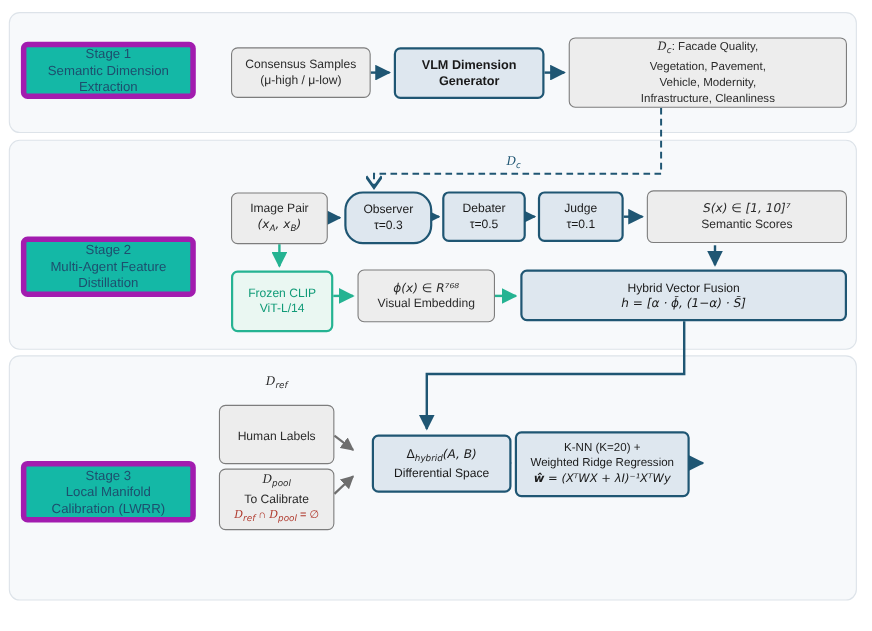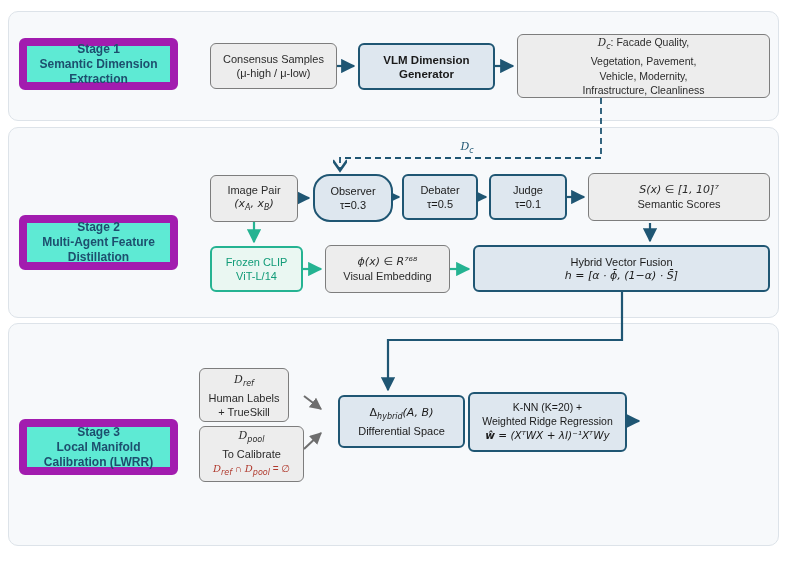--- a/index.html
+++ b/index.html
@@ -6,22 +6,22 @@
   .canvas{position:relative;width:793px;height:574px;background:#ffffff;
           font-family:"Liberation Sans",sans-serif;color:#1a1a1a;overflow:hidden;}
   .panel{position:absolute;left:8px;width:771px;background:#f7f9fb;
          border:1px solid #dde3e9;border-radius:10px;box-sizing:border-box;}
   .box{position:absolute;box-sizing:border-box;display:flex;flex-direction:column;
        justify-content:center;align-items:center;text-align:center;
        border-radius:6px;font-size:11px;line-height:14px;}
   .box-blue{background:#dee7ef;border:2px solid #1f5673;}
   .box-grey{background:#ededed;border:1.5px solid #7d7d7d;color:#2b2b2b;}
   .box-green{background:#eaf7f2;border:2px solid #25b392;color:#119b78;}
-  .stage-label{background:#5eead4;border:8px solid #a21caf;color:#1d4f6e;
-               font-weight:bold;font-size:12px;line-height:15px;}
+  .stage-label{background:#14b8a6;border:5px solid #a21caf;color:#1d4f6e;
+               font-weight:normal;font-size:12px;line-height:15px;}
   .math{font-family:"DejaVu Sans",sans-serif;font-style:italic;}
   .math-up{font-family:"DejaVu Sans",sans-serif;font-style:normal;}
   .scriptD{font-family:"DejaVu Serif",serif;font-style:italic;}
   .sub{font-size:8px;vertical-align:-3px;font-style:italic;
        font-family:"DejaVu Sans",sans-serif;}
   .red{color:#b03a2e;}
   .bold{font-weight:bold;}
   .dc-edge-label{position:absolute;left:452px;top:140px;width:30px;text-align:center;
                  color:#1f5673;font-size:11px;}
   .arrows{position:absolute;left:0;top:0;pointer-events:none;}
@@ -134,42 +134,42 @@
   <div class="box box-blue" style="left:489px;top:174px;width:78px;height:46px;text-align:center;">
     <div>Judge</div>
     <div>τ=0.1</div>
   </div>
 
   <div class="box box-grey" style="left:588px;top:173px;width:182px;height:48px;">
     <div class="math">S(x) ∈ [1, 10]⁷</div>
     <div>Semantic Scores</div>
   </div>
 
-  <div class="box box-green" style="left:210px;top:246px;width:93px;height:46px;">
+  <div class="box box-green" style="left:210px;top:246px;width:93px;height:56px;">
     <div>Frozen CLIP</div>
     <div>ViT-L/14</div>
   </div>
 
   <div class="box box-grey" style="left:325px;top:245px;width:125px;height:48px;">
     <div class="math">ϕ(x) ∈ R⁷⁶⁸</div>
     <div>Visual Embedding</div>
   </div>
 
   <div class="box box-blue" style="left:473px;top:245px;width:297px;height:47px;">
     <div>Hybrid Vector Fusion</div>
     <div class="math">h = [α · ϕ̄,  (1−α) · S̄]</div>
   </div>
 
   <div class="box stage-label" style="left:19px;top:419px;width:159px;height:56px;">
     <div>Stage 3</div>
     <div>Local Manifold</div>
     <div>Calibration (LWRR)</div>
   </div>
 
-  <div class="box box-grey" style="left:199px;top:368px;width:90px;height:54px;">
+  <div class="box box-grey" style="left:199px;top:368px;width:105px;height:54px;gap:32px;">
     <div>
       <span class="scriptD">D</span><span class="sub">ref</span>
     </div>
     <div>Human Labels</div>
     <div>+ TrueSkill</div>
   </div>
 
   <div class="box box-grey" style="left:199px;top:426px;width:105px;height:56px;">
     <div>
       <span class="scriptD">D</span><span class="sub">pool</span>

